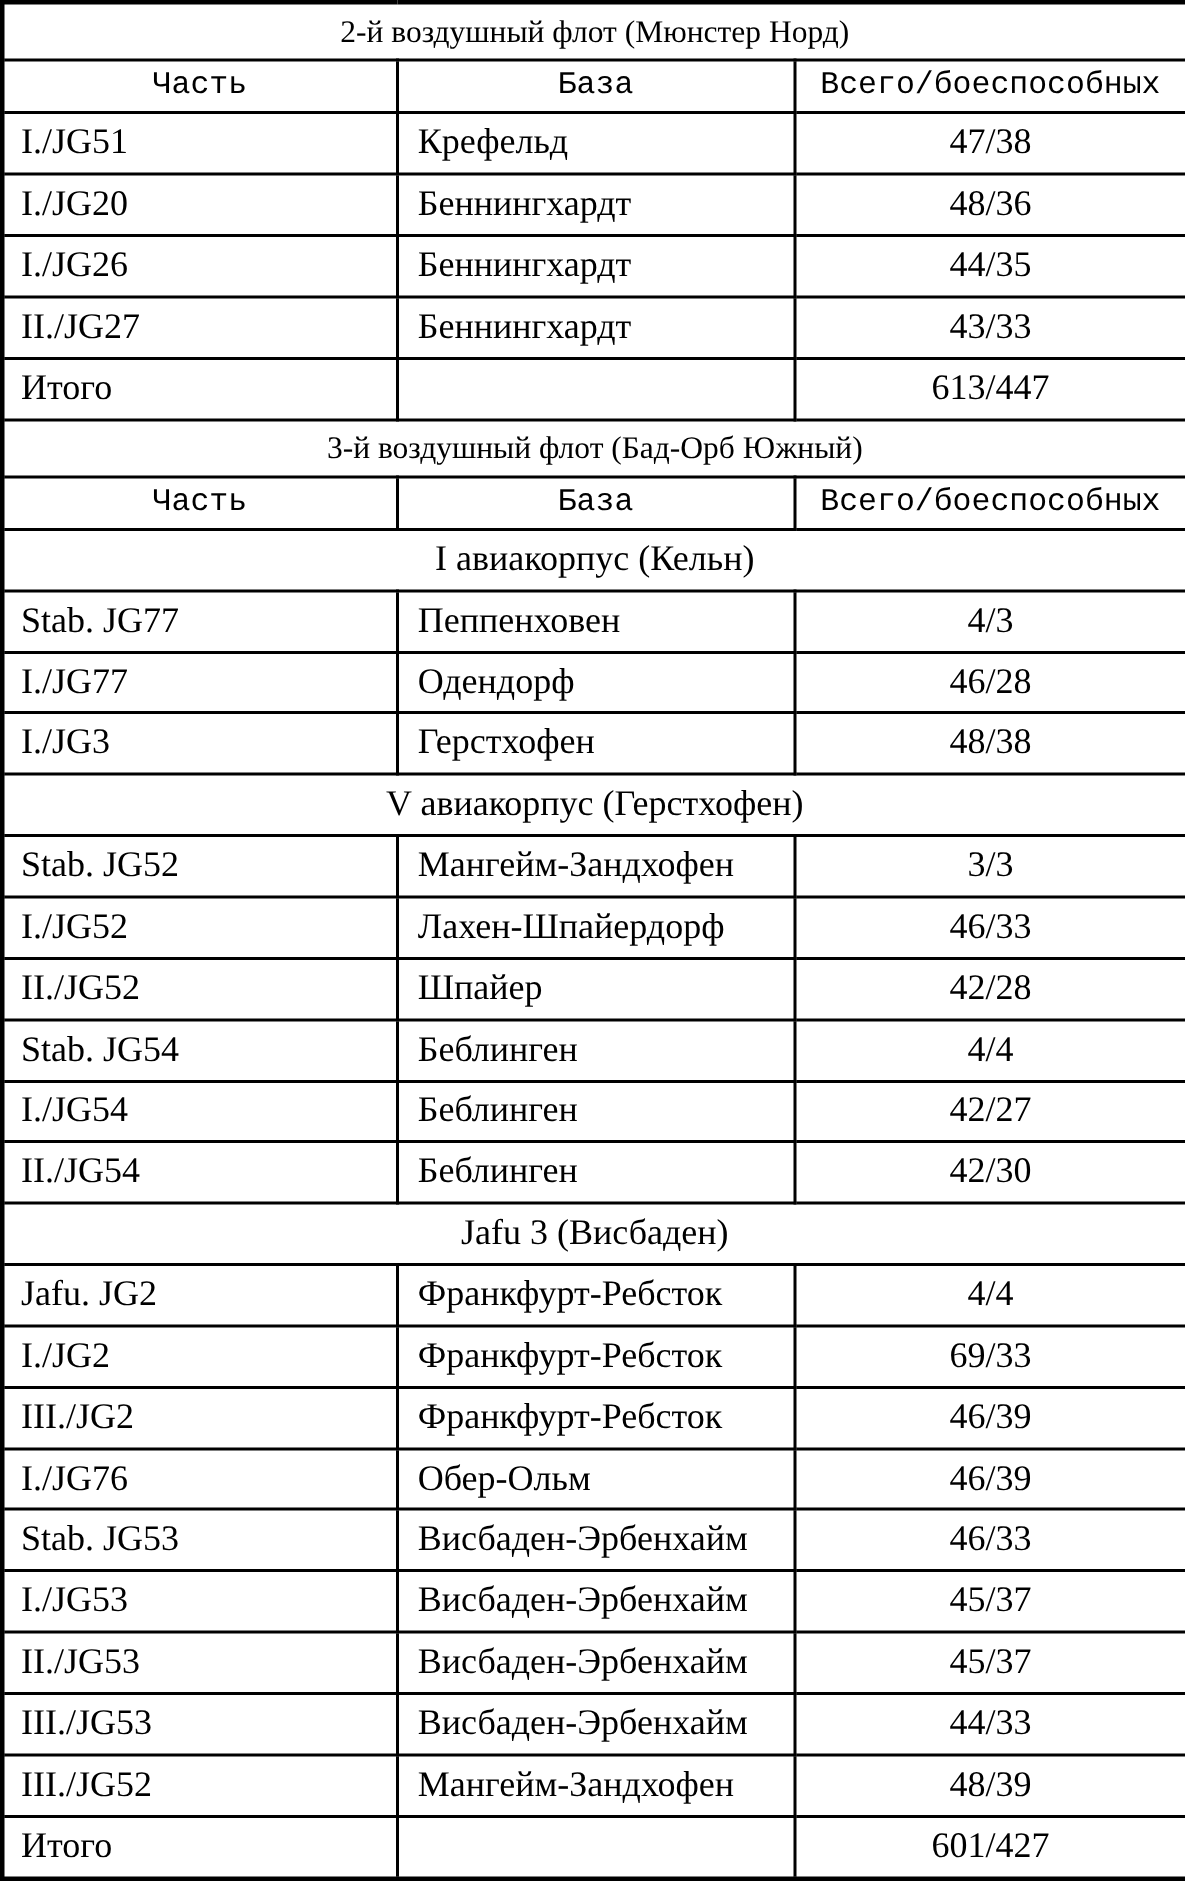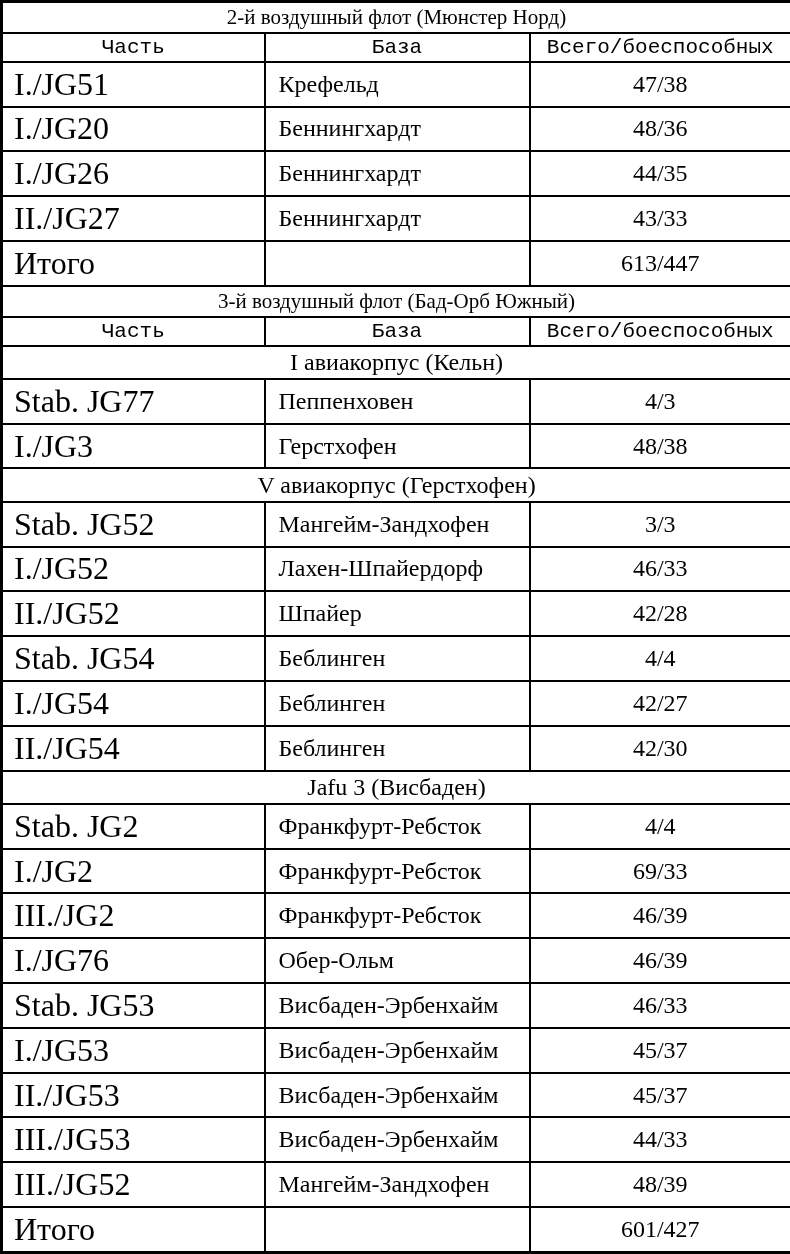--- a/index.html
+++ b/index.html
@@ -30,21 +30,21 @@
   }
   td, th {
     padding: 0;
     overflow: hidden;
     white-space: nowrap;
   }
   
   td.col0 {
     text-align: left;
     padding-left: 11px;
-    font-size: 32px;
+    font-size: 24px;
     font-weight: normal;
   }
   td.col1 {
     text-align: left;
     padding-left: 13px;
     font-size: 24px;
     font-weight: normal;
     margin-top: 16px;
   }
   td.col2 {
@@ -126,20 +126,25 @@
         </tr>
         <tr>
           <td colspan="3" class="section">I авиакорпус (Кельн)</td>
         </tr>
         <tr>
           <td class="col0">Stab. JG77</td>
           <td class="col1">Пеппенховен</td>
           <td class="col2">4/3</td>
         </tr>
         <tr>
+          <td class="col0">I./JG77</td>
+          <td class="col1">Одендорф</td>
+          <td class="col2">46/28</td>
+        </tr>
+        <tr>
           <td class="col0">I./JG3</td>
           <td class="col1">Герстхофен</td>
           <td class="col2">48/38</td>
         </tr>
         <tr>
           <td colspan="3" class="section">V авиакорпус (Герстхофен)</td>
         </tr>
         <tr>
           <td class="col0">Stab. JG52</td>
           <td class="col1">Мангейм-Зандхофен</td>
@@ -167,21 +172,21 @@
         </tr>
         <tr>
           <td class="col0">II./JG54</td>
           <td class="col1">Беблинген</td>
           <td class="col2">42/30</td>
         </tr>
         <tr>
           <td colspan="3" class="section">Jafu 3 (Висбаден)</td>
         </tr>
         <tr>
-          <td class="col0">Stab. JG2</td>
+          <td class="col0">Jafu. JG2</td>
           <td class="col1">Франкфурт-Ребсток</td>
           <td class="col2">4/4</td>
         </tr>
         <tr>
           <td class="col0">I./JG2</td>
           <td class="col1">Франкфурт-Ребсток</td>
           <td class="col2">69/33</td>
         </tr>
         <tr>
           <td class="col0">III./JG2</td>

